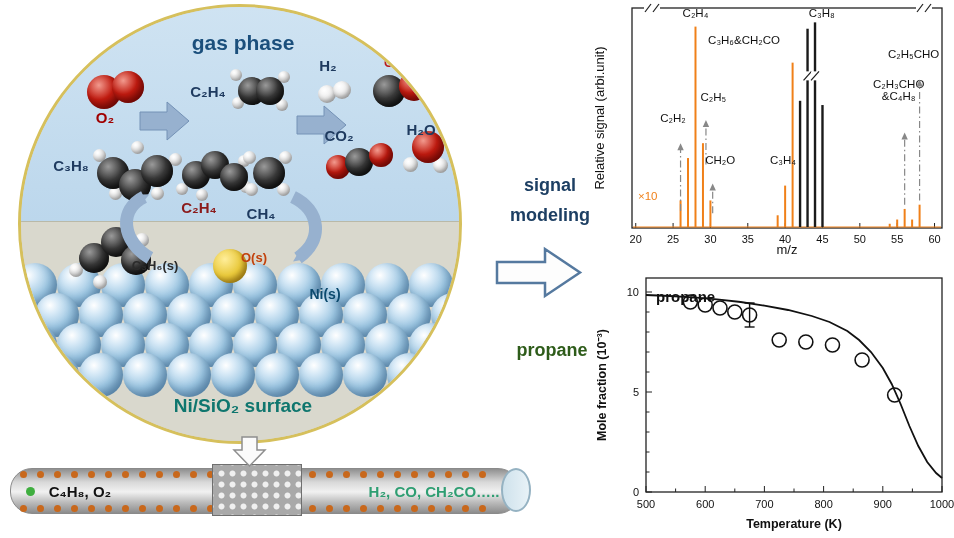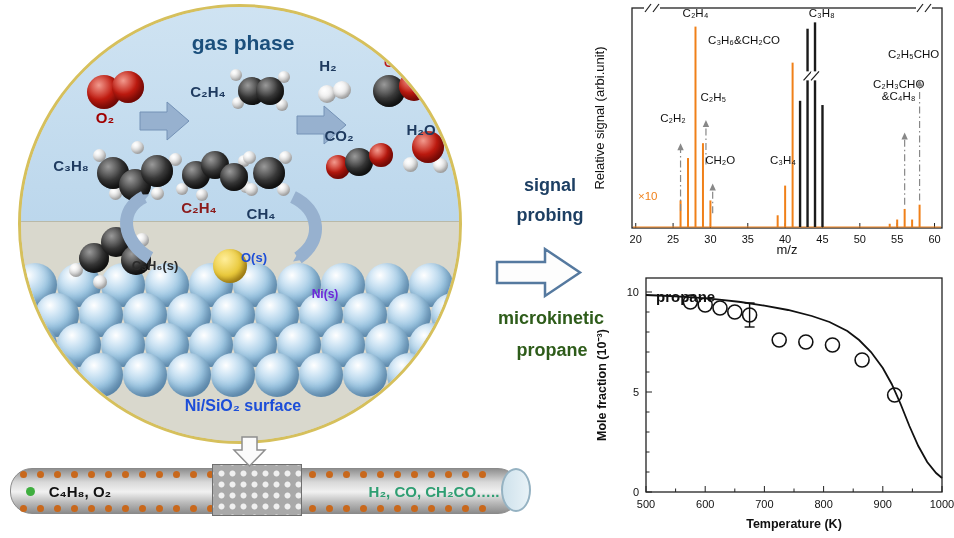--- a/index.html
+++ b/index.html
@@ -50,24 +50,24 @@
     <div class="lbl" style="left:187px;top:84px;font-size:15px;color:#1e3a5f">C₂H₄</div>
     <div class="lbl" style="left:50px;top:158px;font-size:15px;color:#1e3a5f">C₃H₈</div>
     <div class="lbl" style="left:178px;top:200px;font-size:15px;color:#8b1a1a">C₂H₄</div>
     <div class="lbl" style="left:240px;top:206px;font-size:15px;color:#1e3a5f">CH₄</div>
     <div class="lbl" style="left:307px;top:58px;font-size:15px;color:#1e3a5f">H₂</div>
     <div class="lbl" style="left:372px;top:56px;font-size:12px;color:#b91c1c">CO</div>
     <div class="lbl" style="left:318px;top:128px;font-size:15px;color:#1e3a5f">CO₂</div>
     <div class="lbl" style="left:400px;top:122px;font-size:15px;color:#1e3a5f">H₂O</div>
 
     <div class="lbl" style="left:134px;top:258px;font-size:13px;color:#2b2b2b">C₃H₆(s)</div>
-    <div class="lbl" style="left:233px;top:250px;font-size:13px;color:#1d4ed8">O(s)</div>
-    <div class="lbl" style="left:304px;top:287px;font-size:12px;color:#6d28d9">Ni(s)</div>
-
-    <div class="lbl" style="left:222px;top:399px;font-size:16px;color:#1d4ed8">Ni/SiO₂ surface</div>
+    <div class="lbl" style="left:233px;top:250px;font-size:13px;color:#c2410c">O(s)</div>
+    <div class="lbl" style="left:304px;top:287px;font-size:14px;color:#0c4a6e">Ni(s)</div>
+
+    <div class="lbl" style="left:222px;top:399px;font-size:19px;color:#0f766e">Ni/SiO₂ surface</div>
 
     <div id="ni-grid" class="abs" style="left:0;top:0;width:444px;height:440px;z-index:2">
         <div class="sphere s-ni" style="left: -8px; top: 256px; width: 44px; height: 44px;"></div>
         <div class="sphere s-ni" style="left: 36px; top: 256px; width: 44px; height: 44px;"></div>
         <div class="sphere s-ni" style="left: 80px; top: 256px; width: 44px; height: 44px;"></div>
         <div class="sphere s-ni" style="left: 124px; top: 256px; width: 44px; height: 44px;"></div>
         <div class="sphere s-ni" style="left: 168px; top: 256px; width: 44px; height: 44px;"></div>
         <div class="sphere s-ni" style="left: 212px; top: 256px; width: 44px; height: 44px;"></div>
         <div class="sphere s-ni" style="left: 256px; top: 256px; width: 44px; height: 44px;"></div>
         <div class="sphere s-ni" style="left: 300px; top: 256px; width: 44px; height: 44px;"></div>
@@ -178,22 +178,21 @@
   </div>
 
   <div id="tube"></div>
   <div id="tube-cap"></div>
   <div id="cat-bed"></div>
   <div id="inlet-dot"></div>
   <div class="lbl" style="left:80px;top:491px;font-size:15px;color:#111;z-index:6">C₄H₈, O₂</div>
   <div class="lbl" style="left:434px;top:491px;font-size:15px;color:#2e9e72;z-index:6">H₂, CO, CH₂CO…..</div>
 
   <div class="lbl" style="left:550px;top:185px;font-size:18px;color:#1d3f63">signal</div>
-  <div class="lbl" style="left:550px;top:215px;font-size:18px;color:#1d3f63">probing</div>
-  <div class="lbl" style="left:551px;top:318px;font-size:18px;color:#2e5c1a">microkinetic</div>
+  <div class="lbl" style="left:550px;top:215px;font-size:18px;color:#1d3f63">modeling</div>
   <div class="lbl" style="left:552px;top:350px;font-size:18px;color:#2e5c1a">propane</div>
 
   <svg id="overlay" width="954" height="538" viewBox="0 0 954 538">
     <defs>
       <marker id="ah" markerUnits="userSpaceOnUse" markerWidth="26" markerHeight="26" refX="7" refY="6" orient="auto">
         <path d="M0,0 L13,6 L0,12 Z" fill="#97b1cf"></path>
       </marker>
     </defs>
     <polygon points="140,112 167,112 167,102 189,121 167,140 167,130 140,130" fill="#97b1cf" stroke="#7492b6" stroke-width="1"></polygon>
     <polygon points="297,116 324,116 324,106 346,125 324,144 324,134 297,134" fill="#97b1cf" stroke="#7492b6" stroke-width="1"></polygon>

